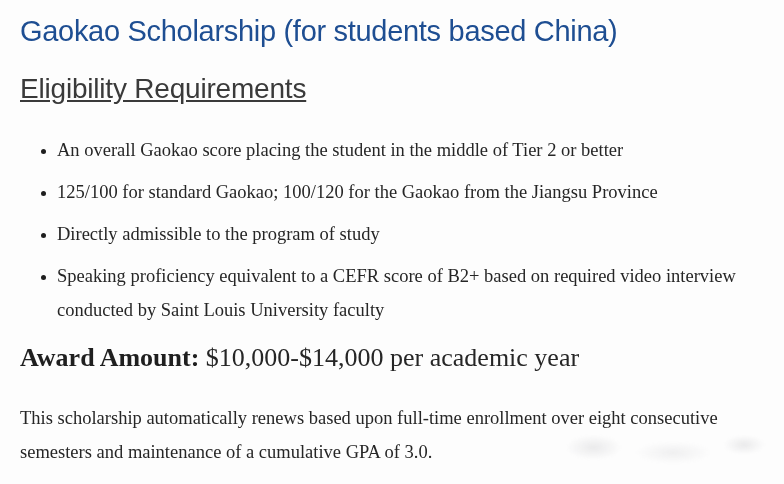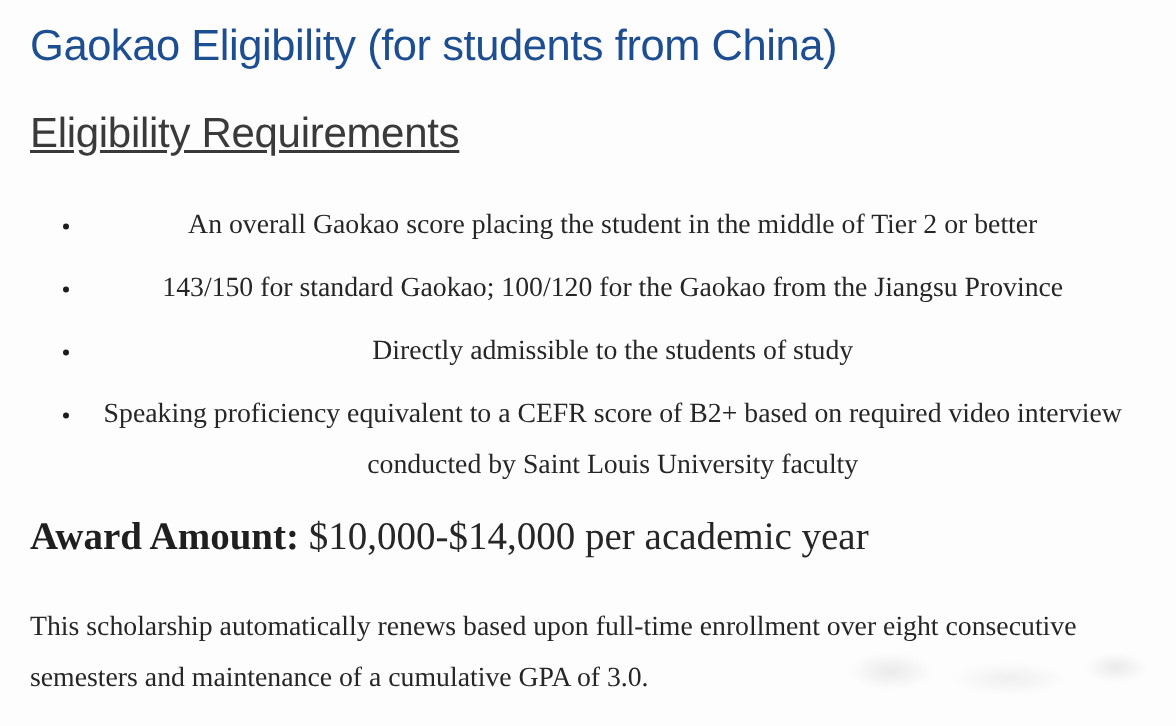--- a/index.html
+++ b/index.html
@@ -40,21 +40,20 @@
   ul.requirements {
     margin: 26px 0 0 0;
     padding: 0 0 0 37px;
     max-width: 712px;
   }
   ul.requirements li {
     font-size: 18.5px;
     line-height: 34px;
     margin-bottom: 8px;
     color: #262626;
-    text-align: center;
   }
   ul.requirements li::marker {
     color: #1e1e1e;
     font-size: 16px;
   }
   .award-line {
     margin: 18px 0 0 0;
     font-size: 26px;
     line-height: 26px;
   }
@@ -80,28 +79,28 @@
       radial-gradient(ellipse 55px 16px at 55% 55%, rgba(170,170,175,0.16), transparent 70%),
       radial-gradient(ellipse 30px 14px at 88% 40%, rgba(160,160,165,0.20), transparent 70%);
     filter: blur(1px);
   }
 </style>
 </head>
 <body>
 
 <div class="page">
 
-  <h1 class="page-title">Gaokao Eligibility (for students from China)</h1>
+  <h1 class="page-title">Gaokao Scholarship (for students based China)</h1>
 
   <h2 class="section-heading">Eligibility Requirements</h2>
 
   <ul class="requirements">
     <li>An overall Gaokao score placing the student in the middle of Tier 2 or better</li>
-    <li>143/150 for standard Gaokao; 100/120 for the Gaokao from the Jiangsu Province</li>
-    <li>Directly admissible to the students of study</li>
+    <li>125/100 for standard Gaokao; 100/120 for the Gaokao from the Jiangsu Province</li>
+    <li>Directly admissible to the program of study</li>
     <li>Speaking proficiency equivalent to a CEFR score of B2+ based on required video interview conducted by Saint Louis University faculty</li>
   </ul>
 
   <p class="award-line">
     <span class="award-label">Award Amount:</span>
     <span>$10,000-$14,000 per academic year</span>
   </p>
 
   <p class="renewal-note">This scholarship automatically renews based upon full-time enrollment over eight consecutive semesters and maintenance of a cumulative GPA of 3.0.</p>
 

